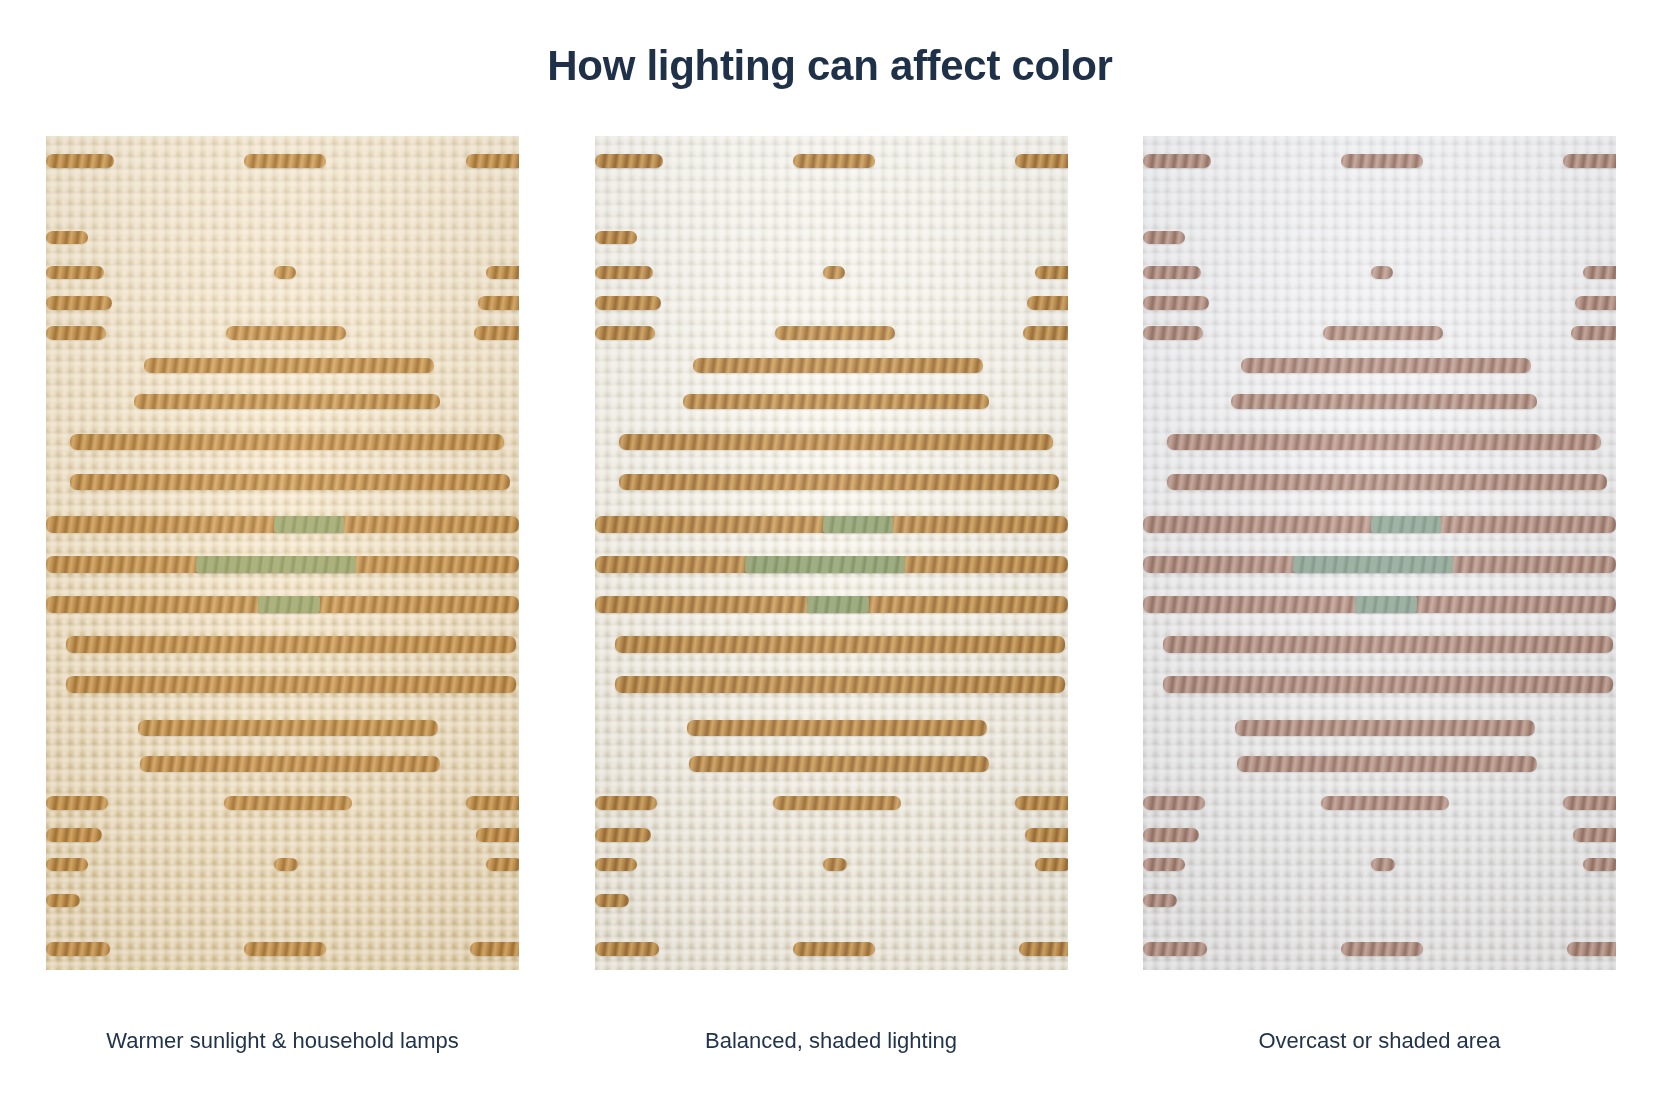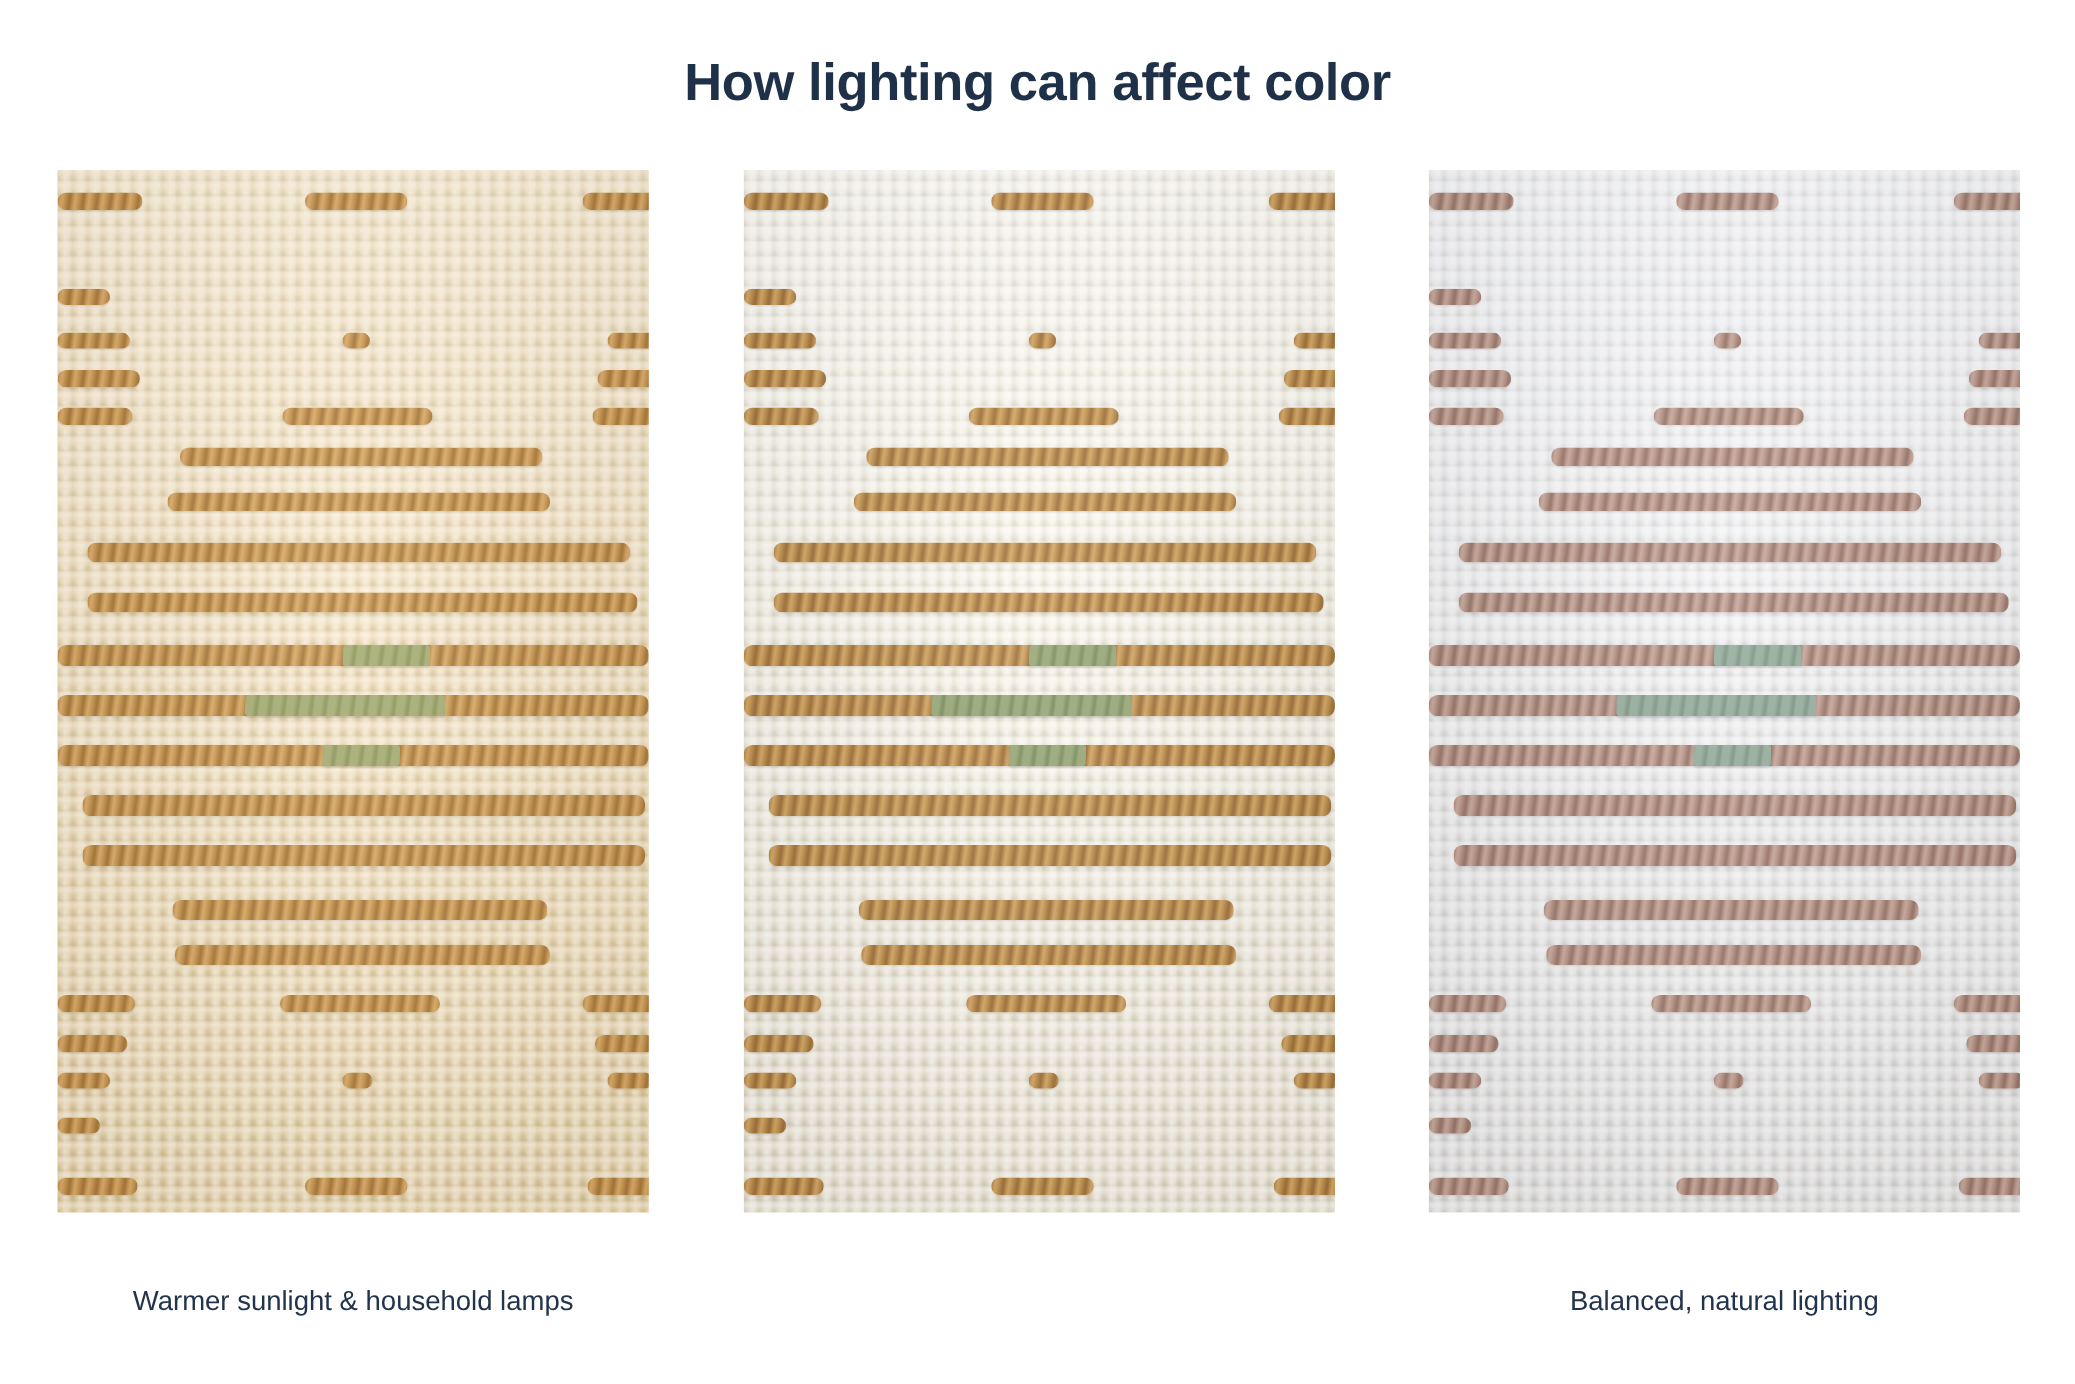--- a/index.html
+++ b/index.html
@@ -287,16 +287,17 @@
             <div class="stripe" style="left: 424px; width: 56px; top: 806px; height: 14px; background-image: repeating-linear-gradient(98deg, rgb(143, 101, 83) 0px, rgb(178, 135, 115) 2px, rgb(198, 161, 144) 4px, rgb(178, 135, 115) 7px, rgb(143, 101, 83) 10px, rgb(143, 101, 83) 11px);"></div>
           </div>
         <div class="lightwash" style="background: radial-gradient(at 50% 40%, rgba(255, 255, 255, 0.1), rgba(0, 0, 0, 0.05) 85%), rgba(215, 225, 240, 0.16);"></div>
       </div>
     </div>
 
   </div>
 
   <div class="captions">
     <div class="caption">Warmer sunlight &amp; household lamps</div>
-    <div class="caption">Balanced, natural lighting</div>
+    <div class="caption">Balanced, shaded lighting</div>
+    <div class="caption">Overcast or shaded area</div>
   </div>
 
 </div>
 
 </body></html>

